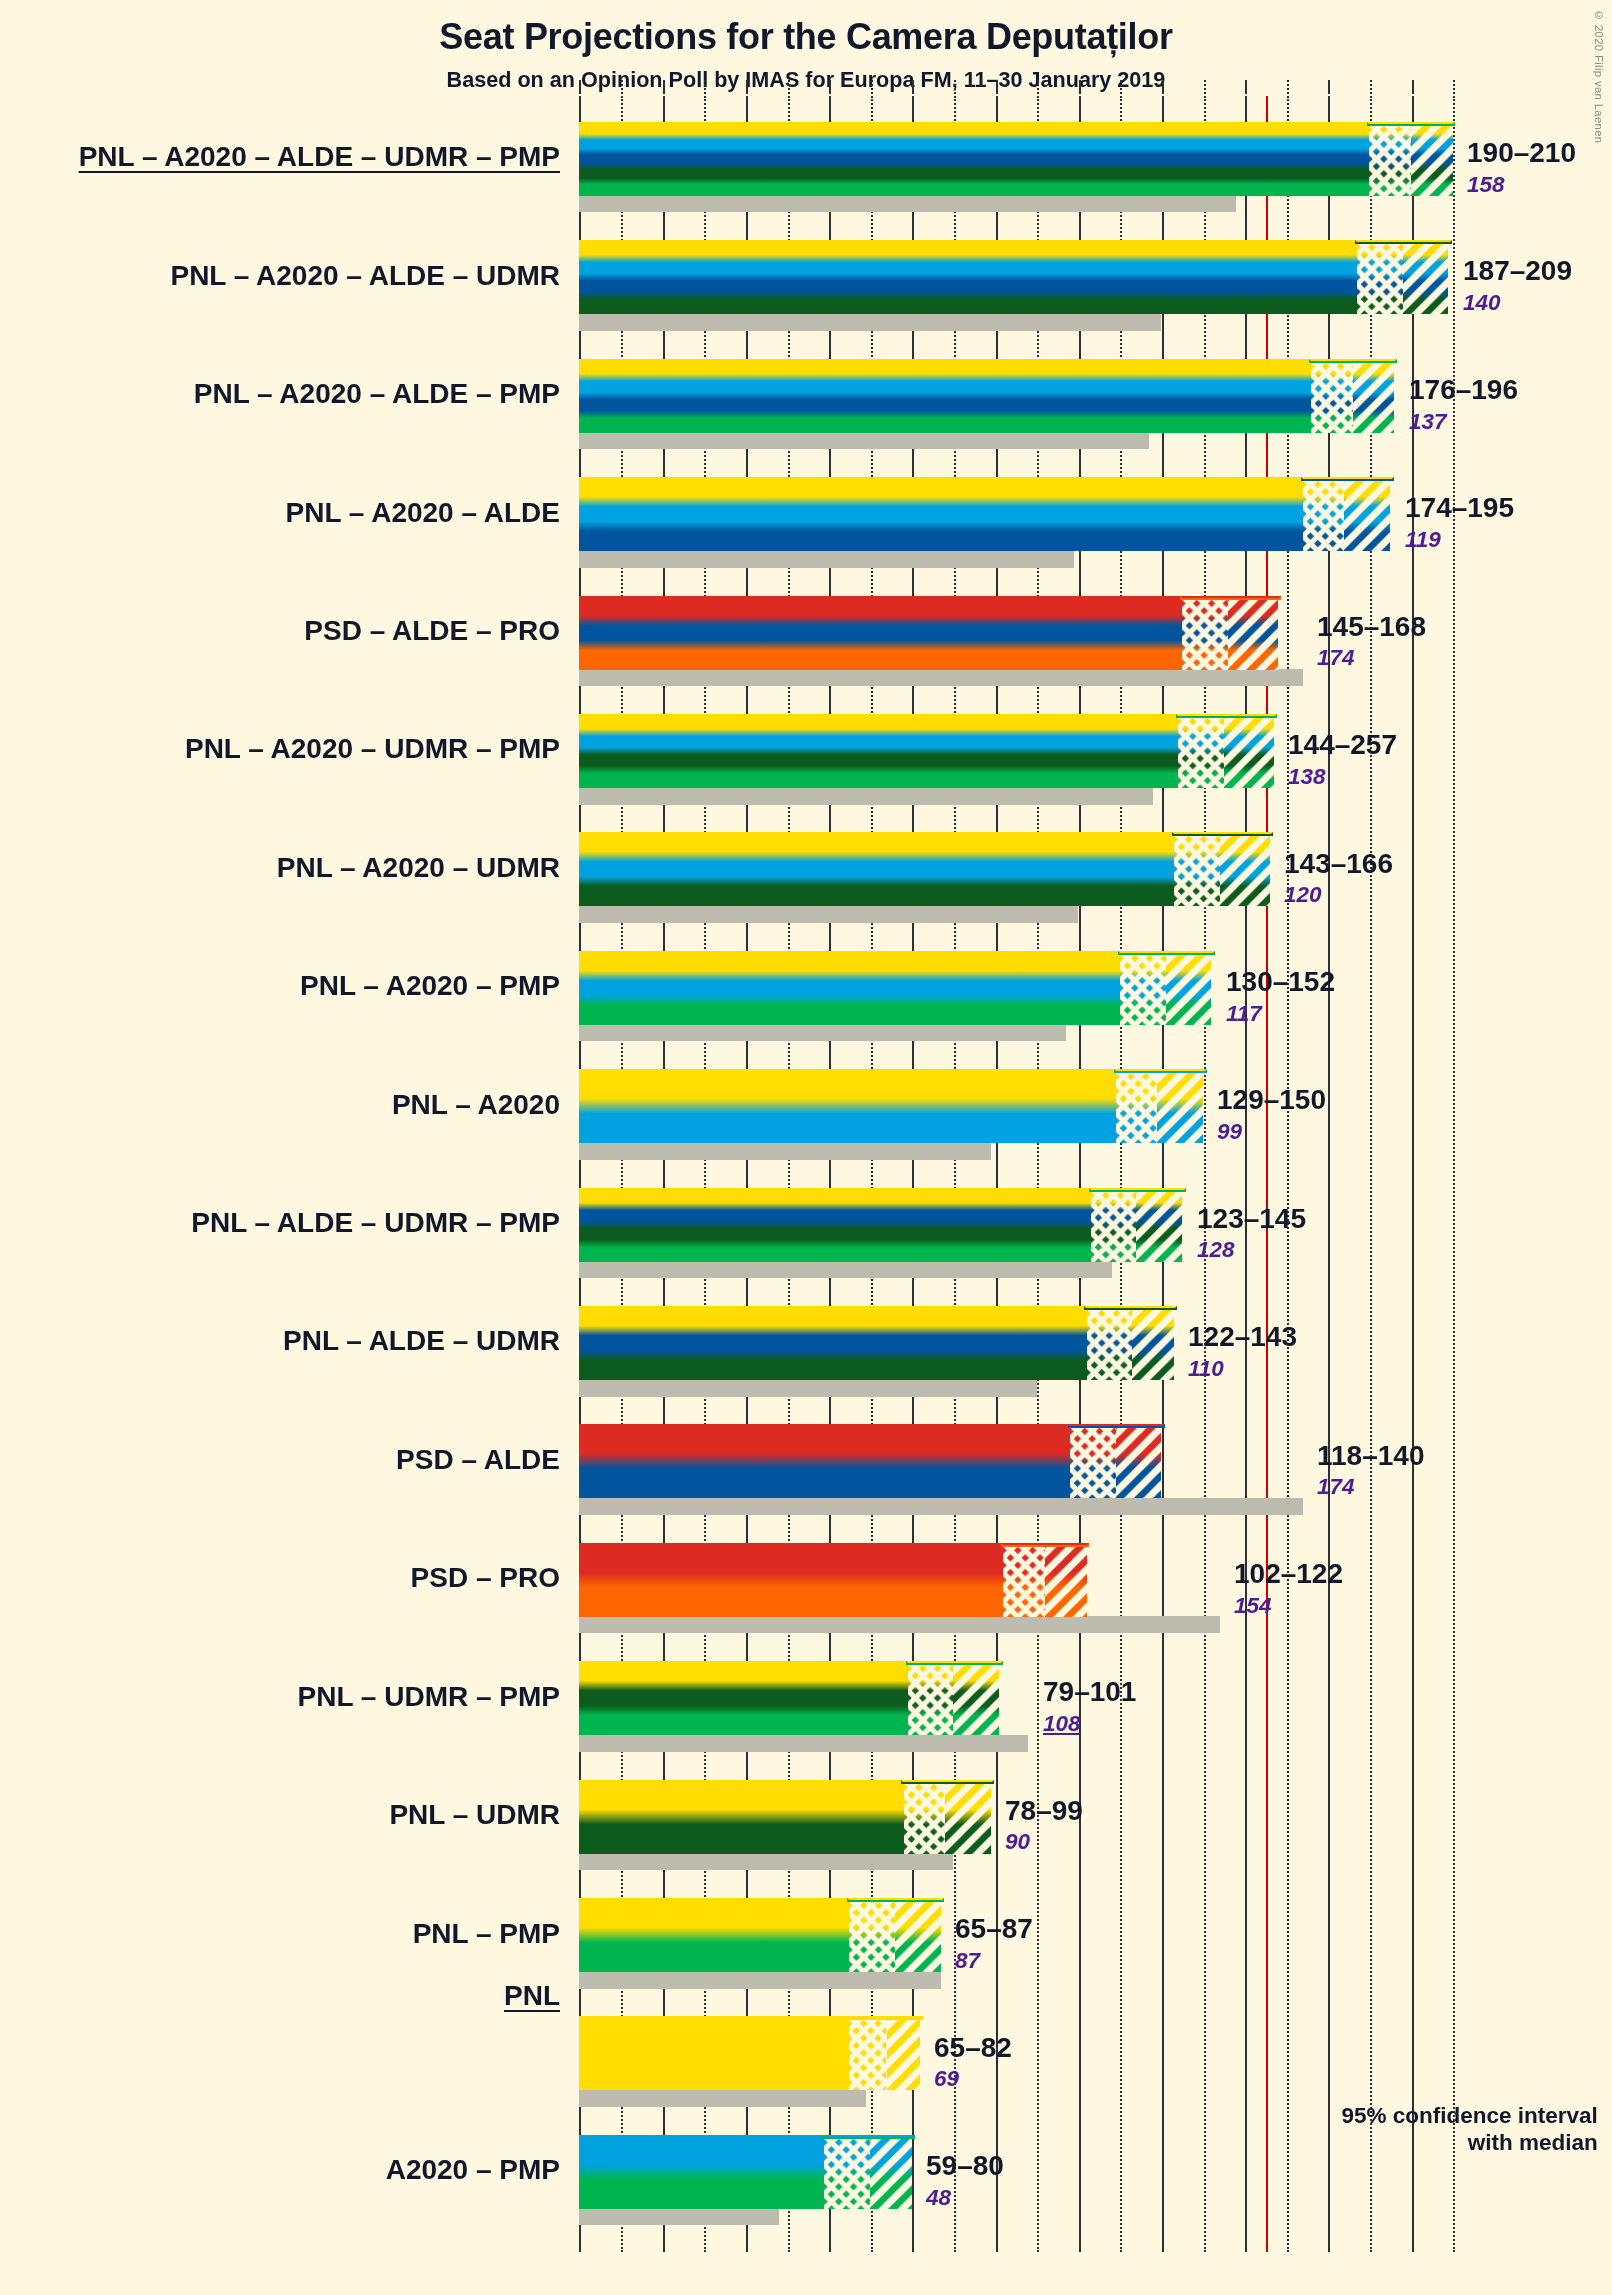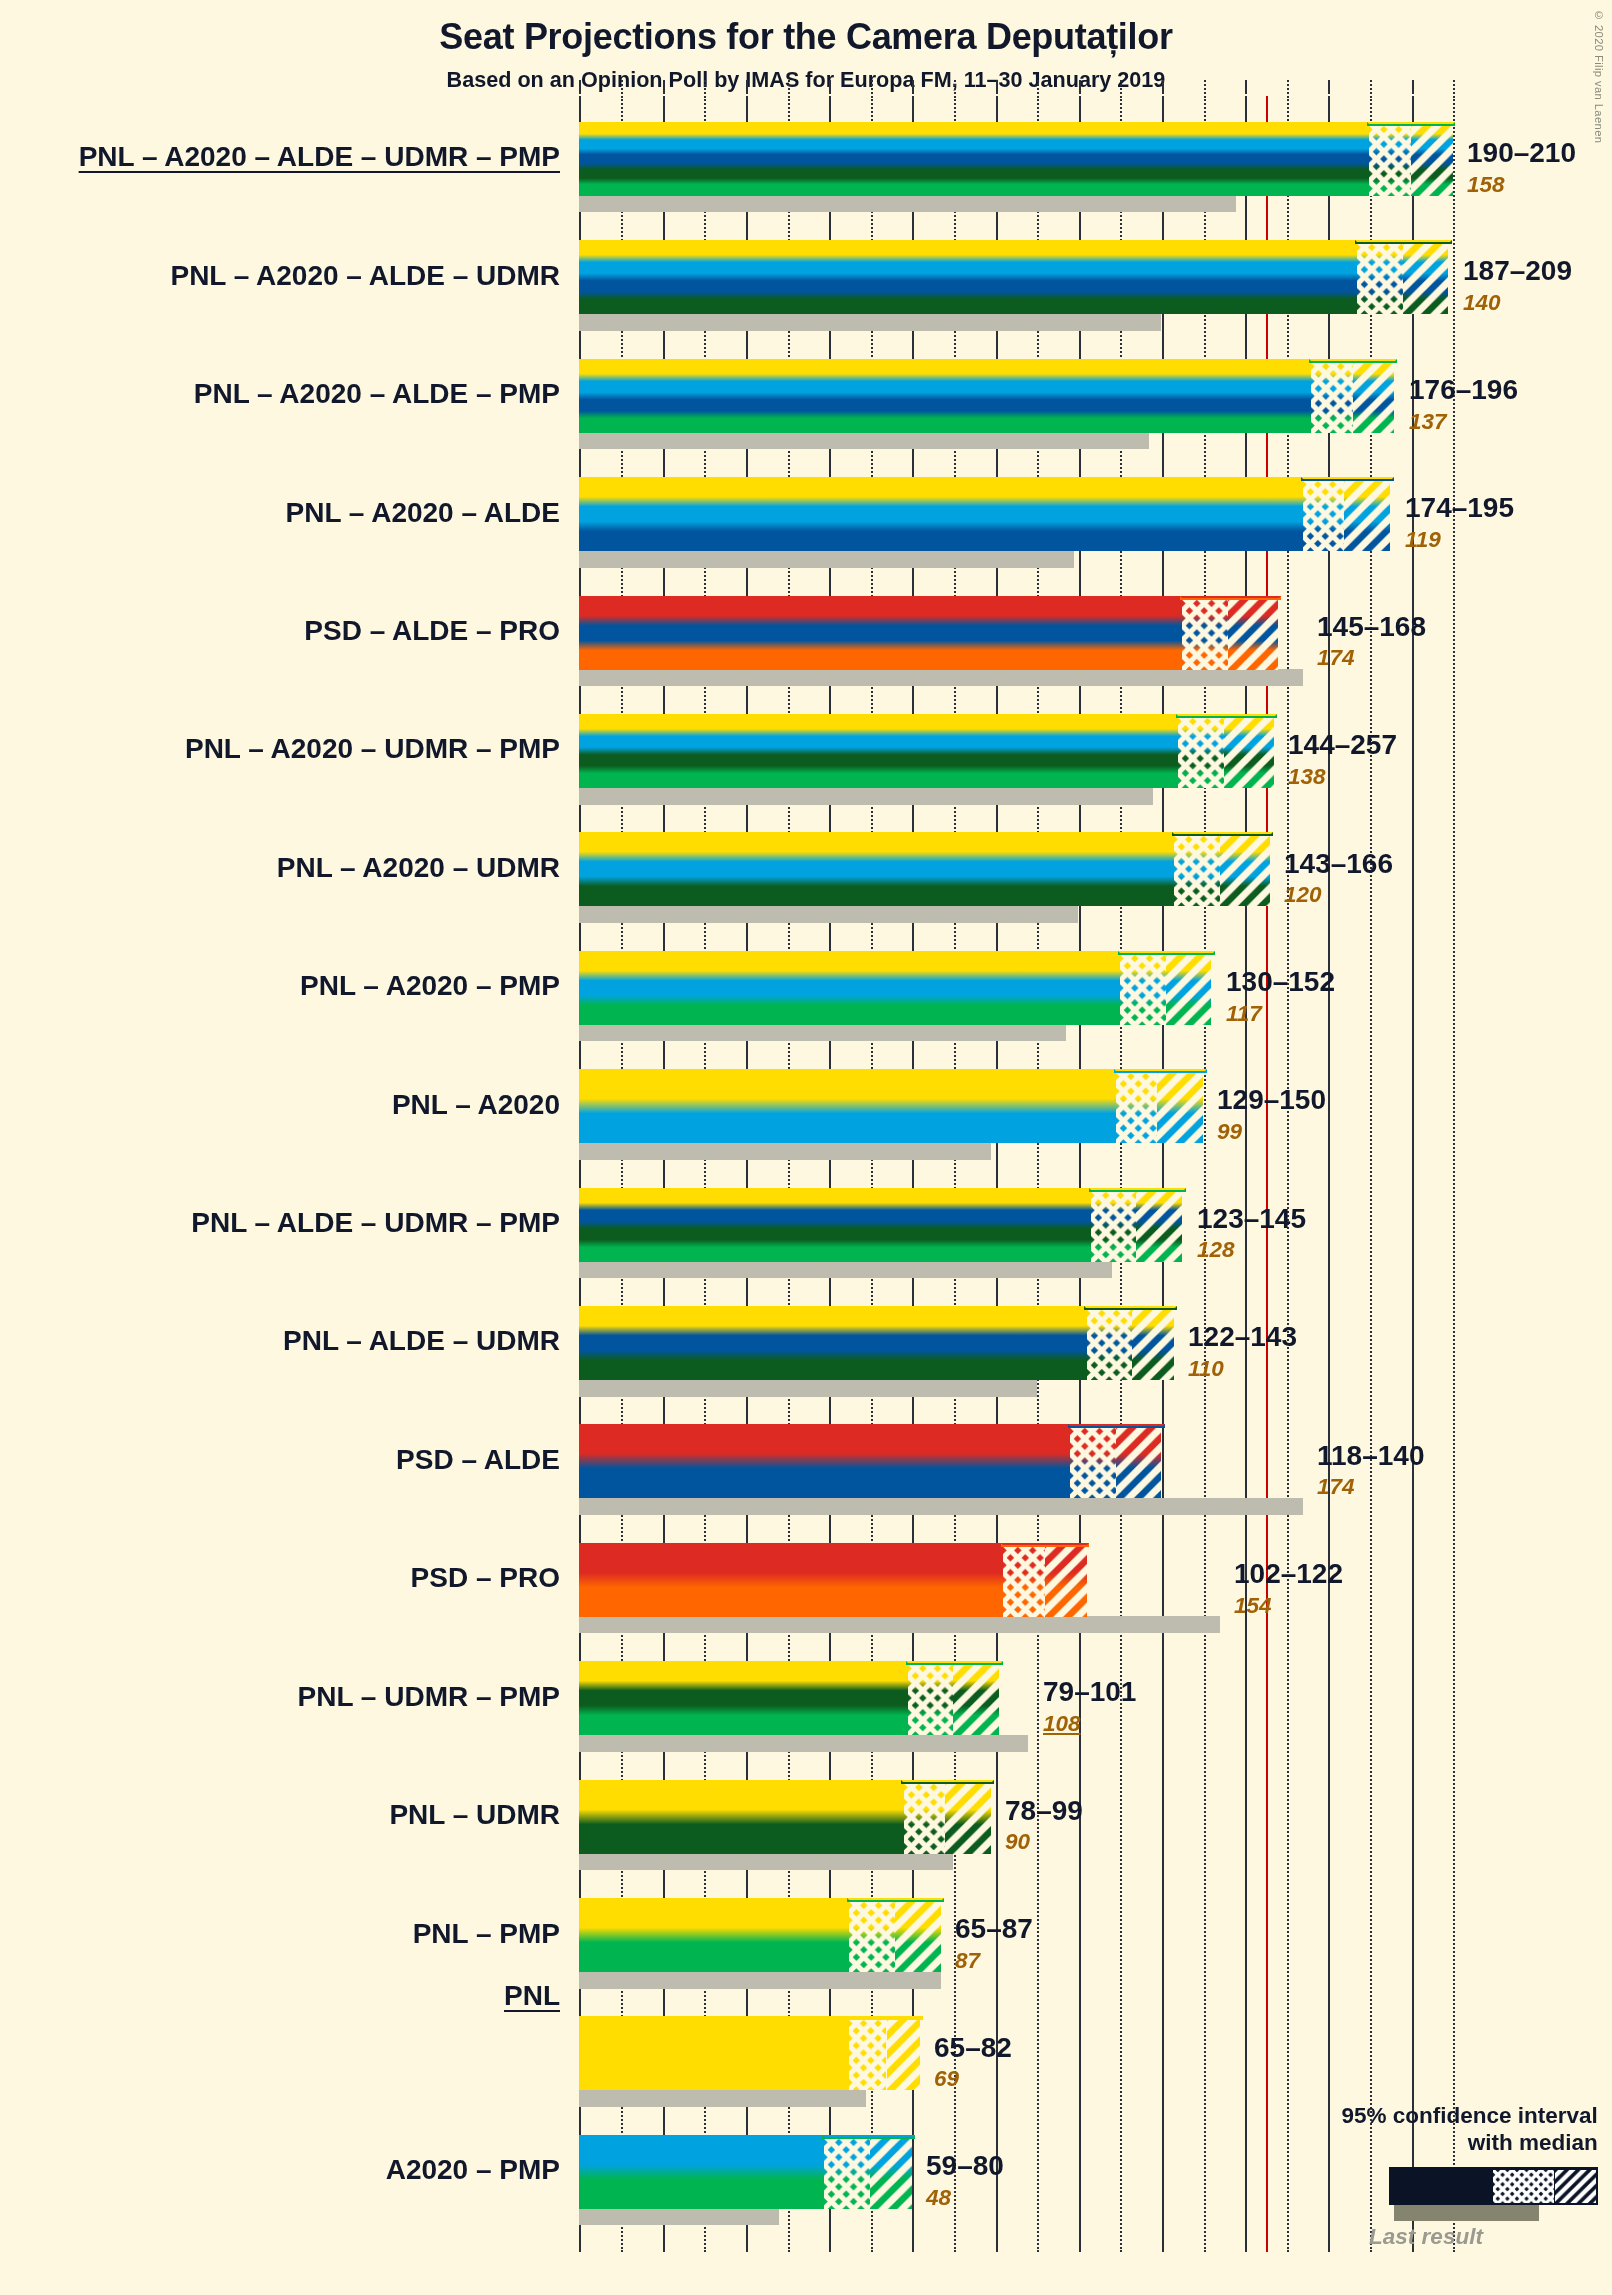--- a/index.html
+++ b/index.html
@@ -42,21 +42,21 @@
   .bar{position:absolute;height:74px;overflow:hidden;}
   .barsolid{position:absolute;left:0;top:0;height:100%;}
   .barci{position:absolute;top:0;height:100%;}
   .ciinner{position:absolute;left:0;top:0;width:100%;height:100%;}
   .ciwhite{position:absolute;left:0;top:0;width:100%;height:100%;}
   .barborder{position:absolute;top:0;height:100%;box-sizing:border-box;}
   .valmain{
     position:absolute;font-size:28px;font-weight:bold;white-space:nowrap;
   }
   .vallast{
-    position:absolute;font-size:22.5px;font-style:italic;color:#a16207;
+    position:absolute;font-size:22.5px;font-style:italic;color:#4c1d95;
     font-weight:bold;white-space:nowrap;
   }
   #legend{position:absolute;left:1254px;top:2102px;width:349px;}
   #legend .ltitle{
     text-align:right;font-size:22.5px;font-weight:bold;line-height:1.22;
     padding-right:5.2px;
   }
   #legend .lswatchwrap{position:relative;height:54px;margin-top:10.4px;}
   #legend .lsw{position:absolute;left:135px;top:0;width:209px;height:38px;
     background:#0B1426;box-sizing:border-box;border:2.6px solid #0B1426;}
@@ -713,36 +713,14 @@
       <div class="barborder" style="left: 822px; top: 2135px; width: 93px; border-width: 2.6px; border-style: solid; border-color: rgb(0, 163, 224) rgb(0, 180, 79) rgb(0, 180, 79); border-image: initial;"></div>
       <div class="rowlabel" style="top: 2154px; right: 1052px;">A2020 – PMP</div>
       <div class="valmain" style="left: 926px; top: 2150px;">59–80</div>
       <div class="vallast" style="left: 926px; top: 2185px;">48</div>
     </div>
   </div>
 
 <div id="legend">
   <div class="ltitle">95% confidence interval</div>
   <div class="ltitle">with median</div>
-  <div class="lswatchwrap">
-    <div class="lsw"></div>
-    <svg class="lswx" viewBox="0 0 70 38" preserveAspectRatio="none">
-      <defs>
-          <pattern id="lxp" width="11" height="11" patternUnits="userSpaceOnUse">
-        <path d="M-2,2 l4,-4 M0,11 l11,-11 M9,13 l4,-4" stroke="#fff" stroke-width="4"></path>
-        <path d="M-2,9 l4,4 M0,0 l11,11 M9,-2 l4,4" stroke="#fff" stroke-width="4"></path>
-      </pattern>
-        </defs>
-      <rect x="0" y="0" width="70" height="38" fill="url(#lxp)"></rect>
-    </svg>
-    <svg class="lswd" viewBox="0 0 47 38" preserveAspectRatio="none">
-      <defs>
-          <pattern id="ldp" width="13" height="13" patternUnits="userSpaceOnUse">
-        <path d="M-3,10 l16,-16 M-3,23 l26,-26" stroke="#fff" stroke-width="5"></path>
-      </pattern>
-        </defs>
-      <rect x="0" y="0" width="47" height="38" fill="url(#ldp)"></rect>
-    </svg>
-    <div class="lgray"></div>
-    <div class="llast">Last result</div>
-  </div>
 </div>
 
 
 </body></html>

